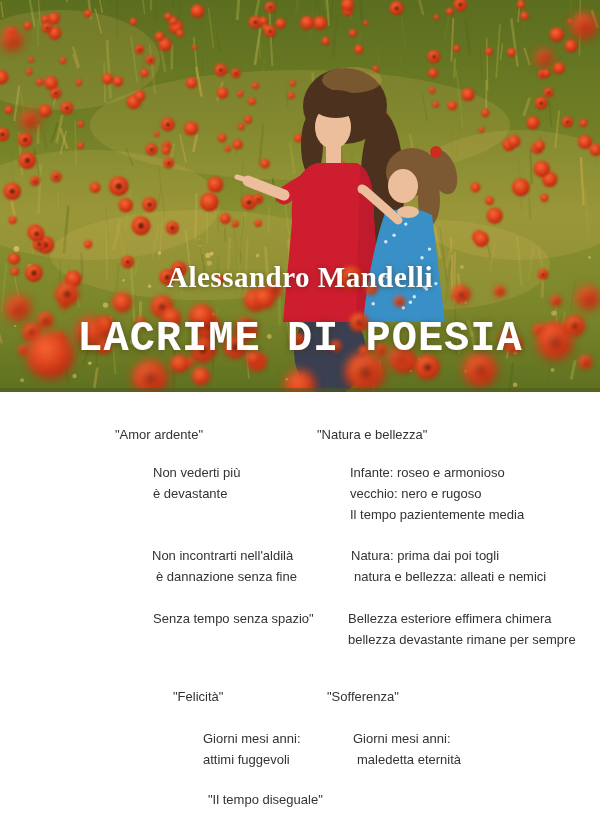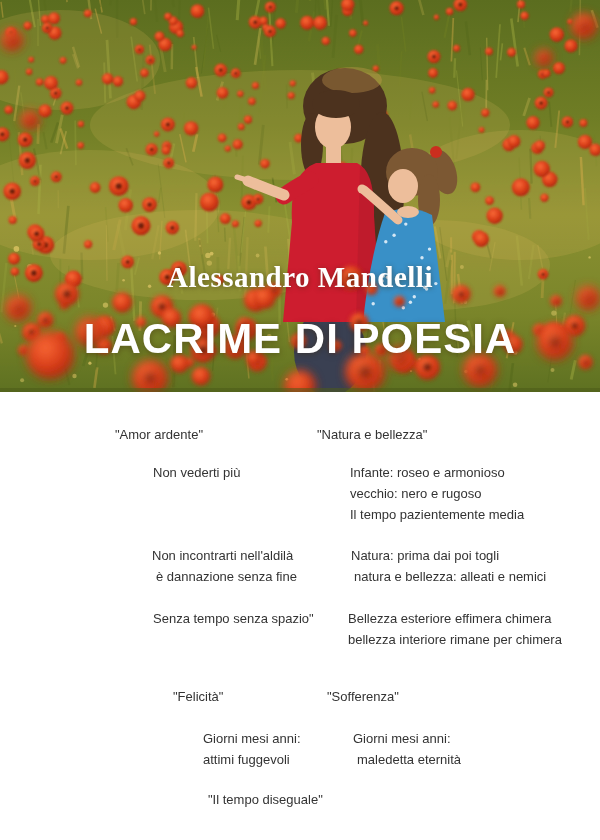--- a/index.html
+++ b/index.html
@@ -5,21 +5,21 @@
   html,body{margin:0;padding:0;background:#fff;}
   .page{position:relative;width:600px;height:840px;background:#ffffff;overflow:hidden;
         font-family:"Liberation Sans",sans-serif;}
   .photo{position:absolute;top:0;left:0;width:600px;height:392px;overflow:hidden;
          filter:blur(0.55px) saturate(1.08);}
   .photo svg{display:block;}
   .author{position:absolute;left:0;right:0;top:261px;text-align:center;
           font-family:"Liberation Serif",serif;font-weight:bold;font-size:29px;
           color:#ffffff;letter-spacing:0.5px;text-shadow:0 1px 5px rgba(60,40,10,0.5);}
   .cover-title{position:absolute;left:0;right:0;top:315px;text-align:center;
-          font-family:Liberation Sans, sans-serif;font-weight:bold;font-size:42px;
+          font-family:Liberation Mono, monospace;font-weight:bold;font-size:42px;
           color:#ffffff;letter-spacing:1px;text-shadow:0 1px 6px rgba(60,40,10,0.5);}
   .ph{position:absolute;font-size:13px;line-height:21px;color:#333;white-space:nowrap;}
   .stanza{position:absolute;}
   .line{height:21px;line-height:21px;font-size:13px;color:#333;white-space:nowrap;margin-left:45px;}
 </style>
 </head>
 <body>
 
 <div class="page">
 
@@ -728,20 +728,21 @@
   <div class="author">Alessandro Mandelli</div>
   <div class="cover-title">LACRIME DI POESIA</div>
 
   <div>
 
     <div class="ph" style="left:115px;top:424px">"Amor ardente"</div>
     <div class="ph" style="left:317px;top:424px">"Natura e bellezza"</div>
 
     <div class="stanza" style="left:108px;top:462px">
       <div class="line">Non vederti più</div>
+      <div class="line">è devastante</div>
     </div>
     <div class="stanza" style="left:305px;top:462px">
       <div class="line">Infante: roseo e armonioso</div>
       <div class="line">vecchio: nero e rugoso</div>
       <div class="line">Il tempo pazientemente media</div>
     </div>
 
     <div class="stanza" style="left:107px;top:545px">
       <div class="line">Non incontrarti nell'aldilà</div>
       <div class="line" style="padding-left:4px">è dannazione senza fine</div>
@@ -749,21 +750,21 @@
     <div class="stanza" style="left:306px;top:545px">
       <div class="line">Natura: prima dai poi togli</div>
       <div class="line" style="padding-left:3px">natura e bellezza: alleati e nemici</div>
     </div>
 
     <div class="stanza" style="left:108px;top:608px">
       <div class="line">Senza tempo senza spazio"</div>
     </div>
     <div class="stanza" style="left:303px;top:608px">
       <div class="line">Bellezza esteriore effimera chimera</div>
-      <div class="line">bellezza interiore rimane per chimera</div>
+      <div class="line">bellezza devastante rimane per sempre</div>
     </div>
 
     <div class="ph" style="left:173px;top:686px">"Felicità"</div>
     <div class="ph" style="left:327px;top:686px">"Sofferenza"</div>
 
     <div class="stanza" style="left:158px;top:728px">
       <div class="line">Giorni mesi anni:</div>
       <div class="line">attimi fuggevoli</div>
     </div>
     <div class="stanza" style="left:308px;top:728px">

